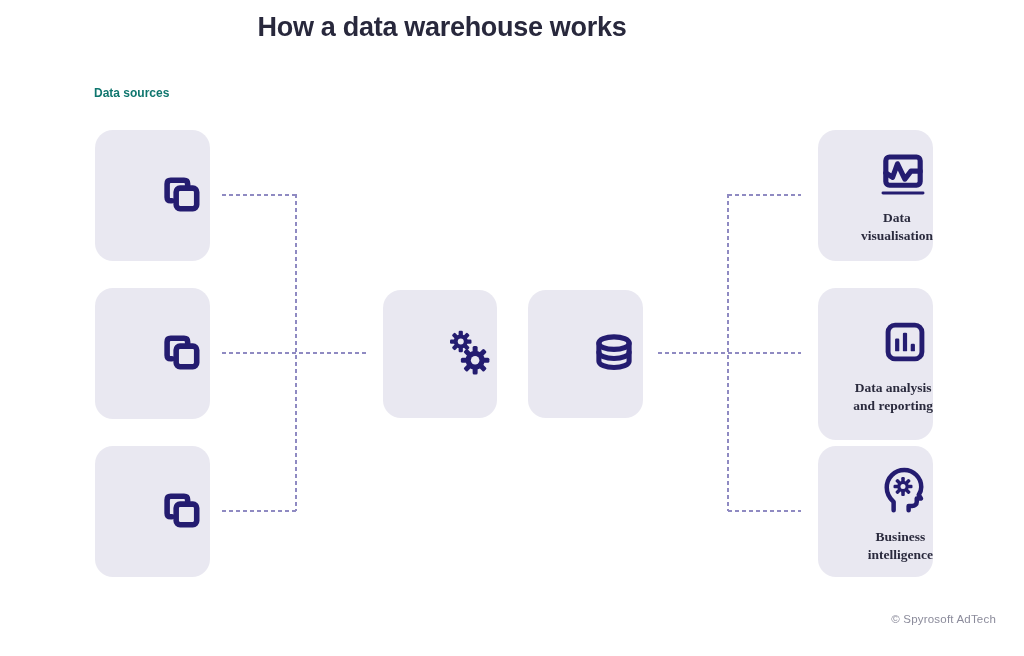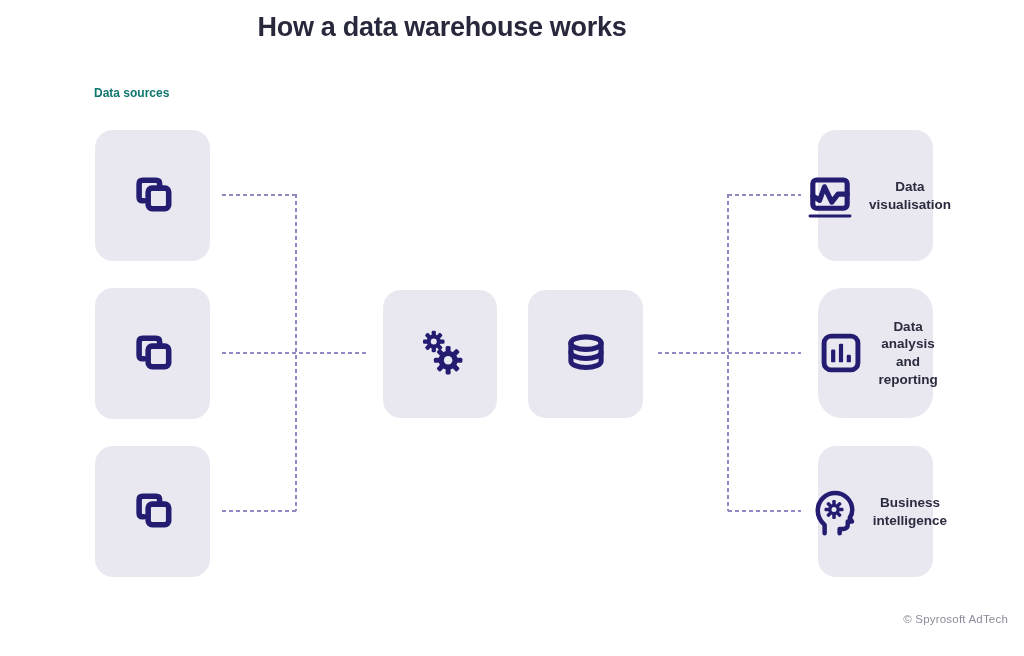--- a/index.html
+++ b/index.html
@@ -9,51 +9,51 @@
   }
   .title{
     position:absolute;top:12px;left:0;width:884px;text-align:center;
     font-size:27px;font-weight:800;letter-spacing:-0.3px;color:#28283c;
   }
   .section-label{
     position:absolute;left:94px;top:86px;font-size:12px;font-weight:700;color:#0f766e;
   }
   .card{
     position:absolute;background:#e9e8f1;border-radius:18px;
-    display:flex;flex-direction:row;align-items:center;justify-content:center;gap:9px;
+    display:flex;flex-direction:column;align-items:flex-end;justify-content:center;gap:9px;font-family:Liberation Serif, serif;
   }
   .card .label{
     font-size:13.5px;font-weight:800;line-height:1.3;text-align:center;
     color:#2b2b3e;white-space:pre-line;
   }
   .icon{display:flex;align-items:center;justify-content:center;}
   
   #src1{left:95px;top:130px;width:115px;height:131px;}
   #src2{left:95px;top:288px;width:115px;height:131px;}
   #src3{left:95px;top:446px;width:115px;height:131px;}
   #elt {left:383px;top:290px;width:114px;height:128px;gap:6px;}
   #db  {left:528px;top:290px;width:115px;height:128px;}
   #out1{left:818px;top:130px;width:115px;height:131px;}
-  #out2{left:818px;top:288px;width:115px;height:130px;border-radius:24px;}
+  #out2{left:818px;top:288px;width:115px;height:152px;}
   #out3{left:818px;top:446px;width:115px;height:131px;}
   
   .hline{position:absolute;height:1.6px;
     background:repeating-linear-gradient(90deg,#8f8ac2 0,#8f8ac2 4px,transparent 4px,transparent 7px);}
   .vline{position:absolute;width:1.6px;
     background:repeating-linear-gradient(180deg,#8f8ac2 0,#8f8ac2 4px,transparent 4px,transparent 7px);}
   #l-h1{left:222px;top:194px;width:74px;}
   #l-h2{left:222px;top:352px;width:144px;}
   #l-h3{left:222px;top:510px;width:74px;}
   #l-v {left:295px;top:194px;height:317px;}
   #r-v {left:727px;top:194px;height:317px;}
   #r-h1{left:728px;top:194px;width:73px;}
   #r-h2{left:658px;top:352px;width:143px;}
   #r-h3{left:728px;top:510px;width:73px;}
   .footer{
-    position:absolute;right:16px;top:613px;font-size:11.5px;color:#8b8b9b;letter-spacing:0.2px;
+    position:absolute;right:28px;top:613px;font-size:11.5px;color:#8b8b9b;letter-spacing:0.2px;
   }
 </style>
 </head>
 <body>
 
 <svg width="0" height="0" style="position:absolute">
   <defs>
     <g id="ic-copy" fill="none" stroke="#241c70" stroke-width="4.6" stroke-linecap="round" stroke-linejoin="round">
       <path d="M29.5 15 V14 Q29.5 11 26.5 11 L15.5 11 Q12.5 11 12.5 14 L12.5 25 Q12.5 28 15.5 28 H16.5"></path>
       <rect x="20" y="17.5" width="17" height="17" rx="3.2"></rect>

